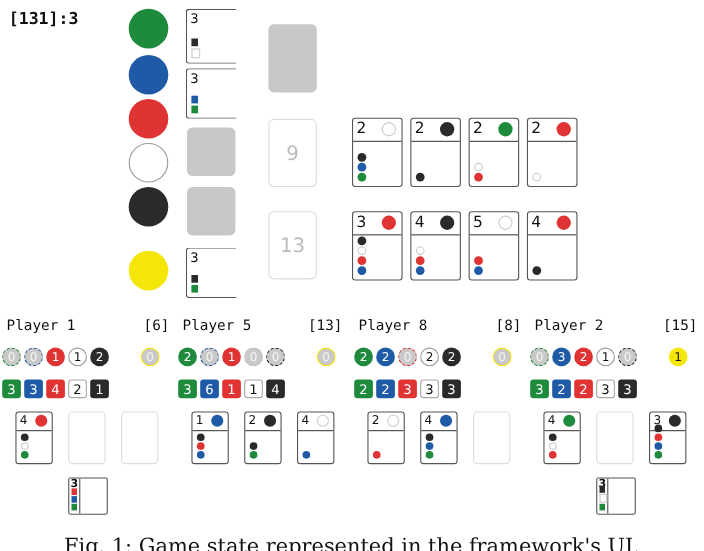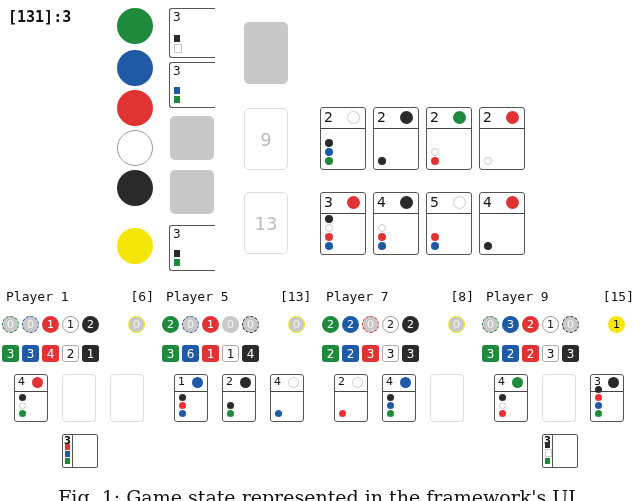--- a/index.html
+++ b/index.html
@@ -251,21 +251,21 @@
       </div>
       <div class="card pcard abs" style="left: 270px; top: 374px; width: 34px; height: 48px;">
         <div class="card-head">
           <span class="card-pts">4</span>
           <span class="card-gem" style="background: rgb(255, 255, 255); border: 1px solid rgb(204, 204, 204);"></span>
         </div>
         <div class="cost-list">
           <span class="cost" style="background: rgb(31, 90, 166); color: rgb(255, 255, 255);"></span>
         </div>
       </div>
-      <div class="pl-title mono abs" style="left: 326px; top: 289px;">Player 7</div>
+      <div class="pl-title mono abs" style="left: 326px; top: 289px;">Player 8</div>
       <div class="pl-score mono abs" style="left: 440px; top: 289px; width: 34px; text-align: right;">[8]</div>
       <div class="chip abs" style="left: 322px; top: 316px; background: rgb(30, 138, 60); color: rgb(255, 255, 255);">2</div>
       <div class="chip abs" style="left: 342px; top: 316px; background: rgb(31, 90, 166); color: rgb(255, 255, 255);">2</div>
       <div class="chip abs" style="left: 362px; top: 316px; background: rgb(201, 201, 201); color: rgb(244, 244, 244); border: 1.5px dashed rgb(224, 52, 52);">0</div>
       <div class="chip abs" style="left: 382px; top: 316px; background: rgb(255, 255, 255); border: 1px solid rgb(153, 153, 153); color: rgb(17, 17, 17);">2</div>
       <div class="chip abs" style="left: 402px; top: 316px; background: rgb(42, 42, 42); color: rgb(255, 255, 255);">2</div>
       <div class="chip abs" style="left: 448px; top: 316px; background: rgb(201, 201, 201); color: rgb(244, 244, 244); border: 1.5px solid rgb(245, 230, 10);">0</div>
       <div class="bonus abs" style="left: 322px; top: 345px; background: rgb(30, 138, 60); color: rgb(255, 255, 255);">2</div>
       <div class="bonus abs" style="left: 342px; top: 345px; background: rgb(31, 90, 166); color: rgb(255, 255, 255);">2</div>
       <div class="bonus abs" style="left: 362px; top: 345px; background: rgb(224, 52, 52); color: rgb(255, 255, 255);">3</div>
@@ -285,21 +285,21 @@
           <span class="card-pts">4</span>
           <span class="card-gem" style="background: rgb(31, 90, 166);"></span>
         </div>
         <div class="cost-list">
           <span class="cost" style="background: rgb(42, 42, 42); color: rgb(255, 255, 255);"></span>
           <span class="cost" style="background: rgb(31, 90, 166); color: rgb(255, 255, 255);"></span>
           <span class="cost" style="background: rgb(30, 138, 60); color: rgb(255, 255, 255);"></span>
         </div>
       </div>
       <div class="slot-empty abs" style="left: 430px; top: 374px;"></div>
-      <div class="pl-title mono abs" style="left: 486px; top: 289px;">Player 9</div>
+      <div class="pl-title mono abs" style="left: 486px; top: 289px;">Player 2</div>
       <div class="pl-score mono abs" style="left: 600px; top: 289px; width: 34px; text-align: right;">[15]</div>
       <div class="chip abs" style="left: 482px; top: 316px; background: rgb(201, 201, 201); color: rgb(244, 244, 244); border: 1.5px dashed rgb(30, 138, 60);">0</div>
       <div class="chip abs" style="left: 502px; top: 316px; background: rgb(31, 90, 166); color: rgb(255, 255, 255);">3</div>
       <div class="chip abs" style="left: 522px; top: 316px; background: rgb(224, 52, 52); color: rgb(255, 255, 255);">2</div>
       <div class="chip abs" style="left: 542px; top: 316px; background: rgb(255, 255, 255); border: 1px solid rgb(153, 153, 153); color: rgb(17, 17, 17);">1</div>
       <div class="chip abs" style="left: 562px; top: 316px; background: rgb(201, 201, 201); color: rgb(244, 244, 244); border: 1.5px dashed rgb(42, 42, 42);">0</div>
       <div class="chip abs" style="left: 608px; top: 316px; background: rgb(245, 230, 10); color: rgb(17, 17, 17);">1</div>
       <div class="bonus abs" style="left: 482px; top: 345px; background: rgb(30, 138, 60); color: rgb(255, 255, 255);">3</div>
       <div class="bonus abs" style="left: 502px; top: 345px; background: rgb(31, 90, 166); color: rgb(255, 255, 255);">2</div>
       <div class="bonus abs" style="left: 522px; top: 345px; background: rgb(224, 52, 52); color: rgb(255, 255, 255);">2</div>

